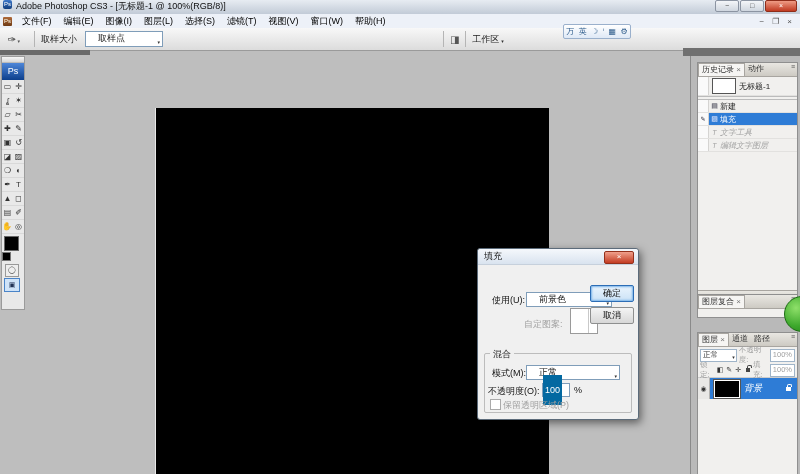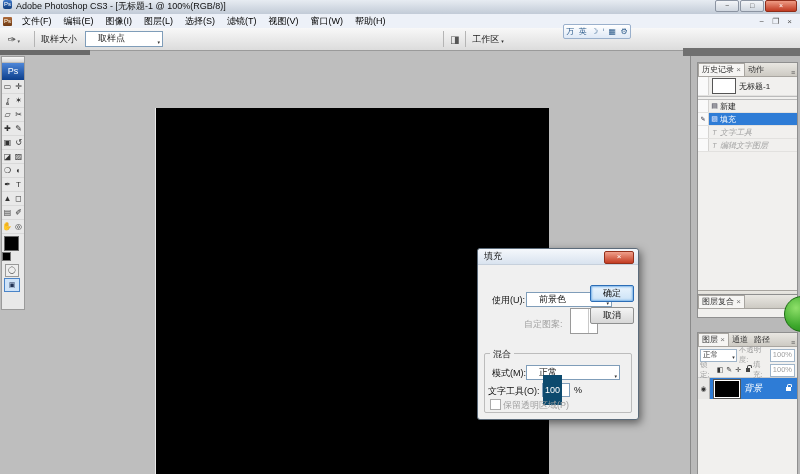--- a/index.html
+++ b/index.html
@@ -49,21 +49,21 @@
   #quickmask-btn{left:5px;top:264px;width:12px;height:11px;border:1px solid #999;background:#eee;
     font-size:7px;line-height:10px;text-align:center;color:#444}
   #screenmode-btn{left:4px;top:278px;width:14px;height:12px;border:1px solid #4a84c8;background:#cfe3f8;
     font-size:7px;line-height:11px;text-align:center;color:#235}
   
   #canvas{left:155px;top:108px;width:393px;height:366px;background:#000;border-left:1px solid #e8e8e8}
   
   #dock{left:690px;top:56px;width:110px;height:418px;background:#b9b9b9;border-left:1px solid #8a8a8a}
   .panel{position:absolute;border:1px solid #8f8f8f;background:#f1f0ee}
   .ptabs{height:13px;background:linear-gradient(#e9e7e2,#cdcac3);border-bottom:1px solid #a8a5a0;
-    display:flex;align-items:flex-end;font-size:8px;color:#333}
+    display:flex;font-size:8px;color:#333}
   .ptab{padding:0 3px;line-height:12px;white-space:nowrap}
   .ptab.active{background:#f6f5f3;border:1px solid #a8a5a0;border-bottom:none}
   .pmenu{margin-left:auto;font-size:7px;color:#555;padding-right:2px}
   .hrow{height:12px;display:flex;align-items:center;font-size:8px;color:#222;border-bottom:1px solid #e2e1df}
   .hrow .gut{width:10px;height:12px;background:#fafafa;border-right:1px solid #d5d4d2;
     font-size:6px;text-align:center;line-height:12px;color:#334}
   .hrow .ric{width:11px;text-align:center;font-size:7px;color:#445}
   .hrow.sel{background:#2e7cd6;color:#fff}
   .hrow.dis{color:#a2a2a2;font-style:italic}
   .lock{width:5px;height:4px;background:#444;position:relative;display:inline-block;margin-left:2px}
@@ -85,21 +85,21 @@
   .dcombo{position:absolute;background:#fff;border:1px solid #7f9db9;height:13px;line-height:12px;
     padding-left:12px;font-size:9px}
   .dcombo .combo-arrow{top:4px}
   .vbtn{position:absolute;width:42px;height:15px;border:1px solid #8e8f8f;border-radius:2px;
     background:linear-gradient(#f4f4f4,#d7d7d7);font-size:9px;text-align:center;line-height:14px;color:#111}
   .vbtn.focus{border-color:#2d6db5;box-shadow:0 0 2px 1px #7ab3e8 inset;
     background:linear-gradient(#eaf4fd,#cbe2f6)}
   .graytxt{color:#9f9f9f}
   #opacity-input{position:absolute;background:#fff;border:1px solid #7f9db9;height:12px;width:26px;
     font-size:9px;line-height:12px}
-  #opacity-input span{background:#0c4a6e;color:#fff;padding:10px 2px}
+  #opacity-input span{background:#0369a1;color:#fff;padding:10px 2px}
   #preserve-check{position:absolute;width:9px;height:9px;background:#fff;border:1px solid #aaa}
   
   .lrow{display:flex;align-items:center;font-size:7.5px;color:#333}
   .minibox{background:#fff;border:1px solid #9fb4c8;height:11px;line-height:10px;padding:0 2px}
 </style>
 </head>
 <body>
 
 <div class="abs" id="titlebar">
   <div id="app-icon">Ps</div>
@@ -308,20 +308,20 @@
   <div class="vbtn" style="left:112px;top:58px">取消</div>
 
   <div class="group" style="left:6px;top:104px;width:146px;height:58px">
     <span class="glabel">混合</span>
   </div>
   <span class="abs" style="left:14px;top:118px">模式(M):</span>
   <div class="dcombo" style="left:48px;top:116px;width:80px">
     <span>正常</span>
     <span class="combo-arrow">▾</span>
   </div>
-  <span class="abs" style="left:10px;top:136px">文字工具(O):</span>
+  <span class="abs" style="left:10px;top:136px">不透明度(O):</span>
   <div id="opacity-input" style="left:64px;top:134px">
     <span>100</span>
   </div>
   <span class="abs" style="left:96px;top:136px">%</span>
   <div id="preserve-check" style="left:12px;top:150px"></div>
   <span class="abs graytxt" style="left:25px;top:150px">保留透明区域(P)</span>
 </div>
 
 </body></html>

